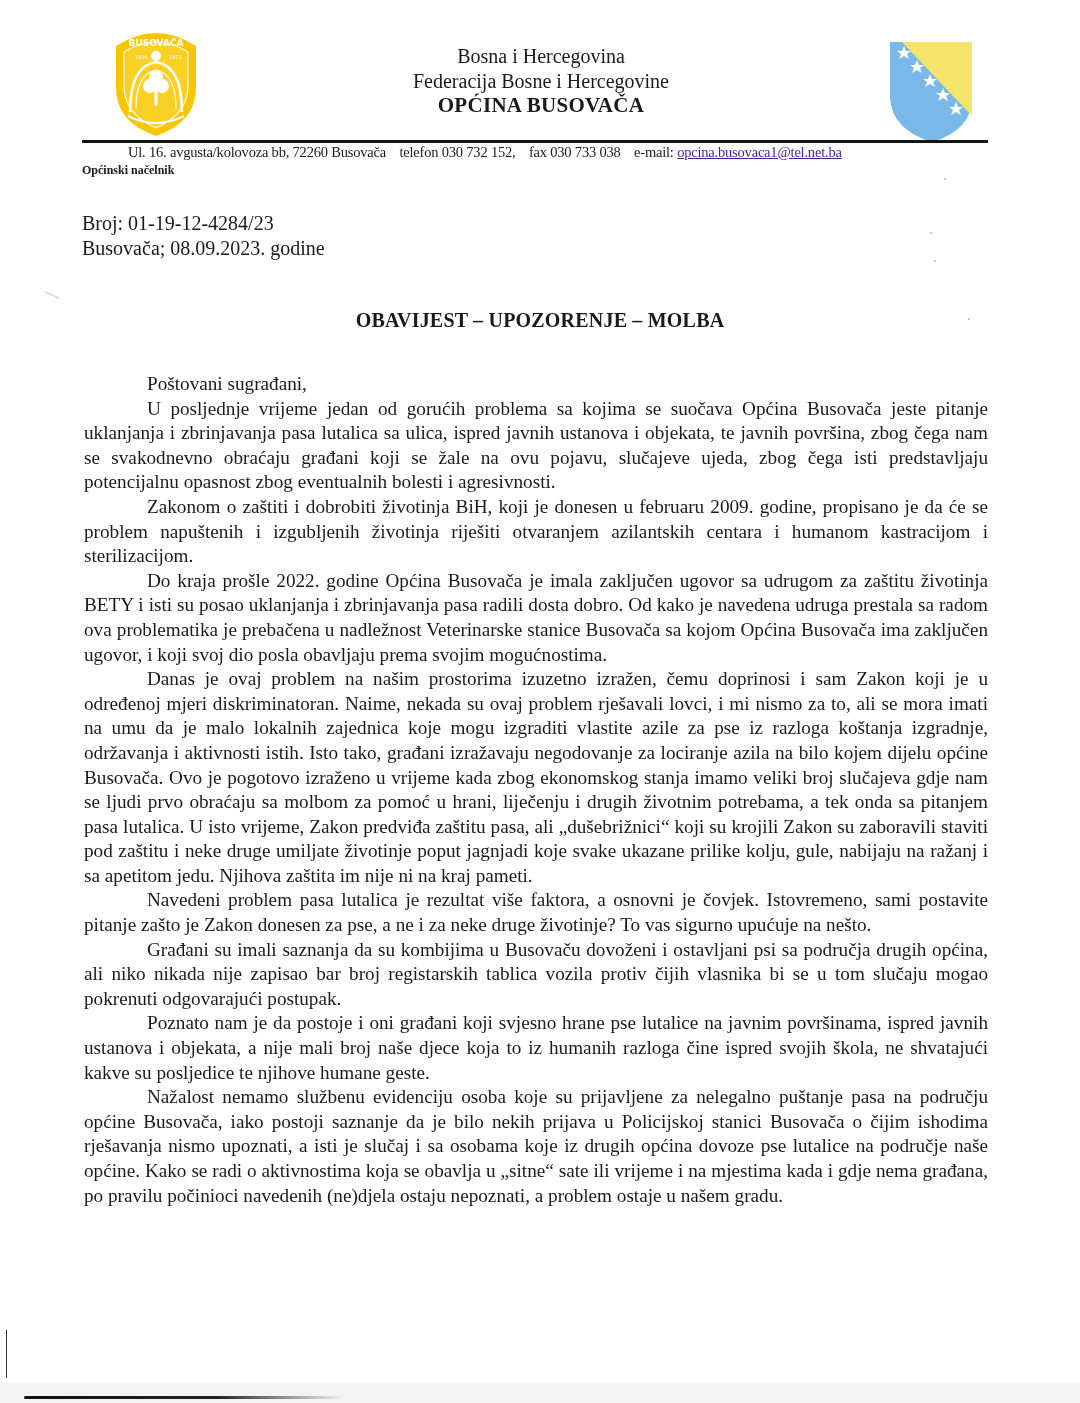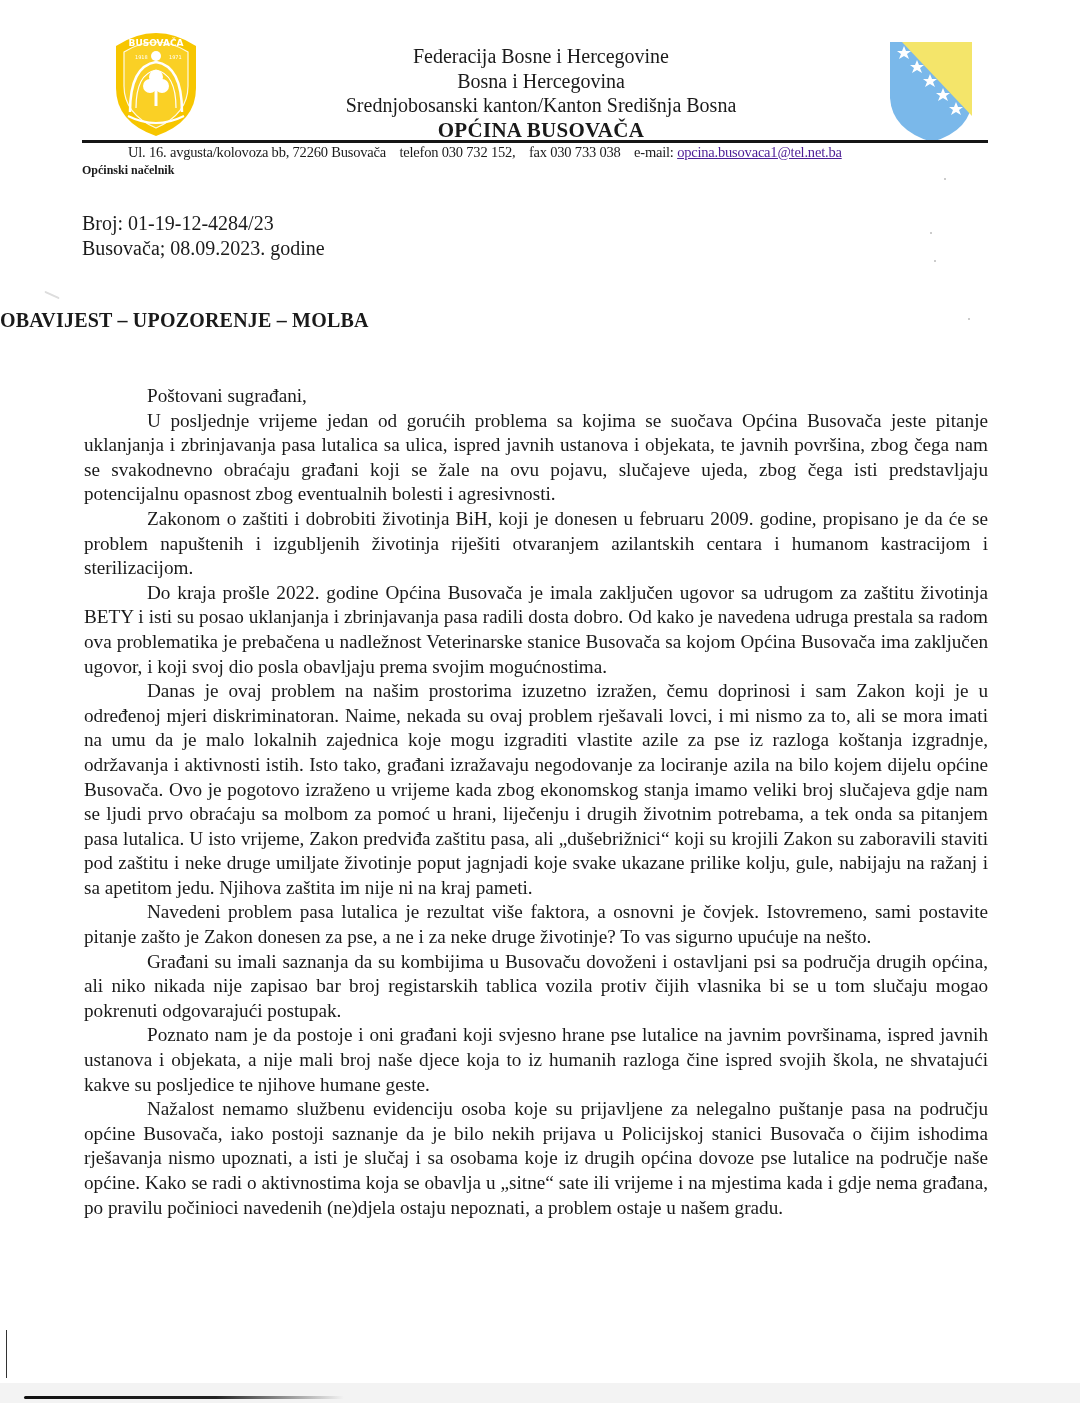--- a/index.html
+++ b/index.html
@@ -29,27 +29,27 @@
     position: absolute; left: 128px; top: 143px; width: 860px; white-space: nowrap;
     font-size: 14.5px; line-height: 18px; letter-spacing: -0.2px;
   }
   .address .gap { display: inline-block; width: 10px; }
   .address .email { color: #4c1d95; text-decoration: underline; }
 
   .office { position: absolute; left: 82px; top: 163px; font-weight: bold; font-size: 12px; }
   .ref { position: absolute; left: 82px; top: 211px; font-size: 20px; line-height: 24.5px; }
 
   .doc-title {
-    position: absolute; left: 0; top: 309px; width: 1080px; text-align: left;
+    position: absolute; left: 0; top: 309px; width: 1080px; text-align: center;
     font-weight: bold; font-size: 20px; letter-spacing: 0.2px;
   }
 
   
   .body {
-    position: absolute; left: 84px; top: 384px; width: 904px;
+    position: absolute; left: 84px; top: 372px; width: 904px;
     font-size: 19.2px; line-height: 24.6px; text-align: justify;
   }
   .body p { margin: 0; text-indent: 63px; }
   .body p.greet { text-indent: 63px; }
 
   .speck { position: absolute; width: 2px; height: 2px; background: #bbb; border-radius: 1px; }
 </style>
 </head>
 <body>
 
@@ -65,23 +65,22 @@
     <path d="M22 86 Q22 40 48 36 Q74 40 74 86" fill="none" stroke="#fff" stroke-width="2.5"></path>
     <path d="M28 82 Q28 48 48 44 Q68 48 68 82" fill="none" stroke="#fff" stroke-width="1.2"></path>
     <circle cx="42" cy="60" r="7" fill="#fff"></circle>
     <circle cx="54" cy="60" r="7" fill="#fff"></circle>
     <circle cx="48" cy="51" r="7" fill="#fff"></circle>
     <rect x="46.5" y="62" width="3" height="18" fill="#fff"></rect>
     <path d="M20 90 Q48 104 76 90" fill="none" stroke="#fff" stroke-width="2"></path>
   </svg>
 
   <div class="head-lines">
+    <div>Bosna i Hercegovina</div>
     <div>Federacija Bosne i Hercegovine</div>
-    <div>Bosna i Hercegovina</div>
-    <div>Srednjobosanski kanton/Kanton Središnja Bosna</div>
     <div class="bold">OPĆINA BUSOVAČA</div>
   </div>
 
   <svg class="crest-right" viewBox="0 0 86 104">
     <path d="M2 2 L84 2 L84 58 Q84 90 44 102 Q4 90 2 58 Z" fill="#7ab8ea"></path>
     <path d="M14 2 L84 2 L84 76 Z" fill="#f4e56a"></path>
     <g fill="#ffffff">
       <polygon points="16,6 18,11 23,11 19,14 21,19 16,16 11,19 13,14 9,11 14,11"></polygon>
       <polygon points="29,20 31,25 36,25 32,28 34,33 29,30 24,33 26,28 22,25 27,25"></polygon>
       <polygon points="42,34 44,39 49,39 45,42 47,47 42,44 37,47 39,42 35,39 40,39"></polygon>

